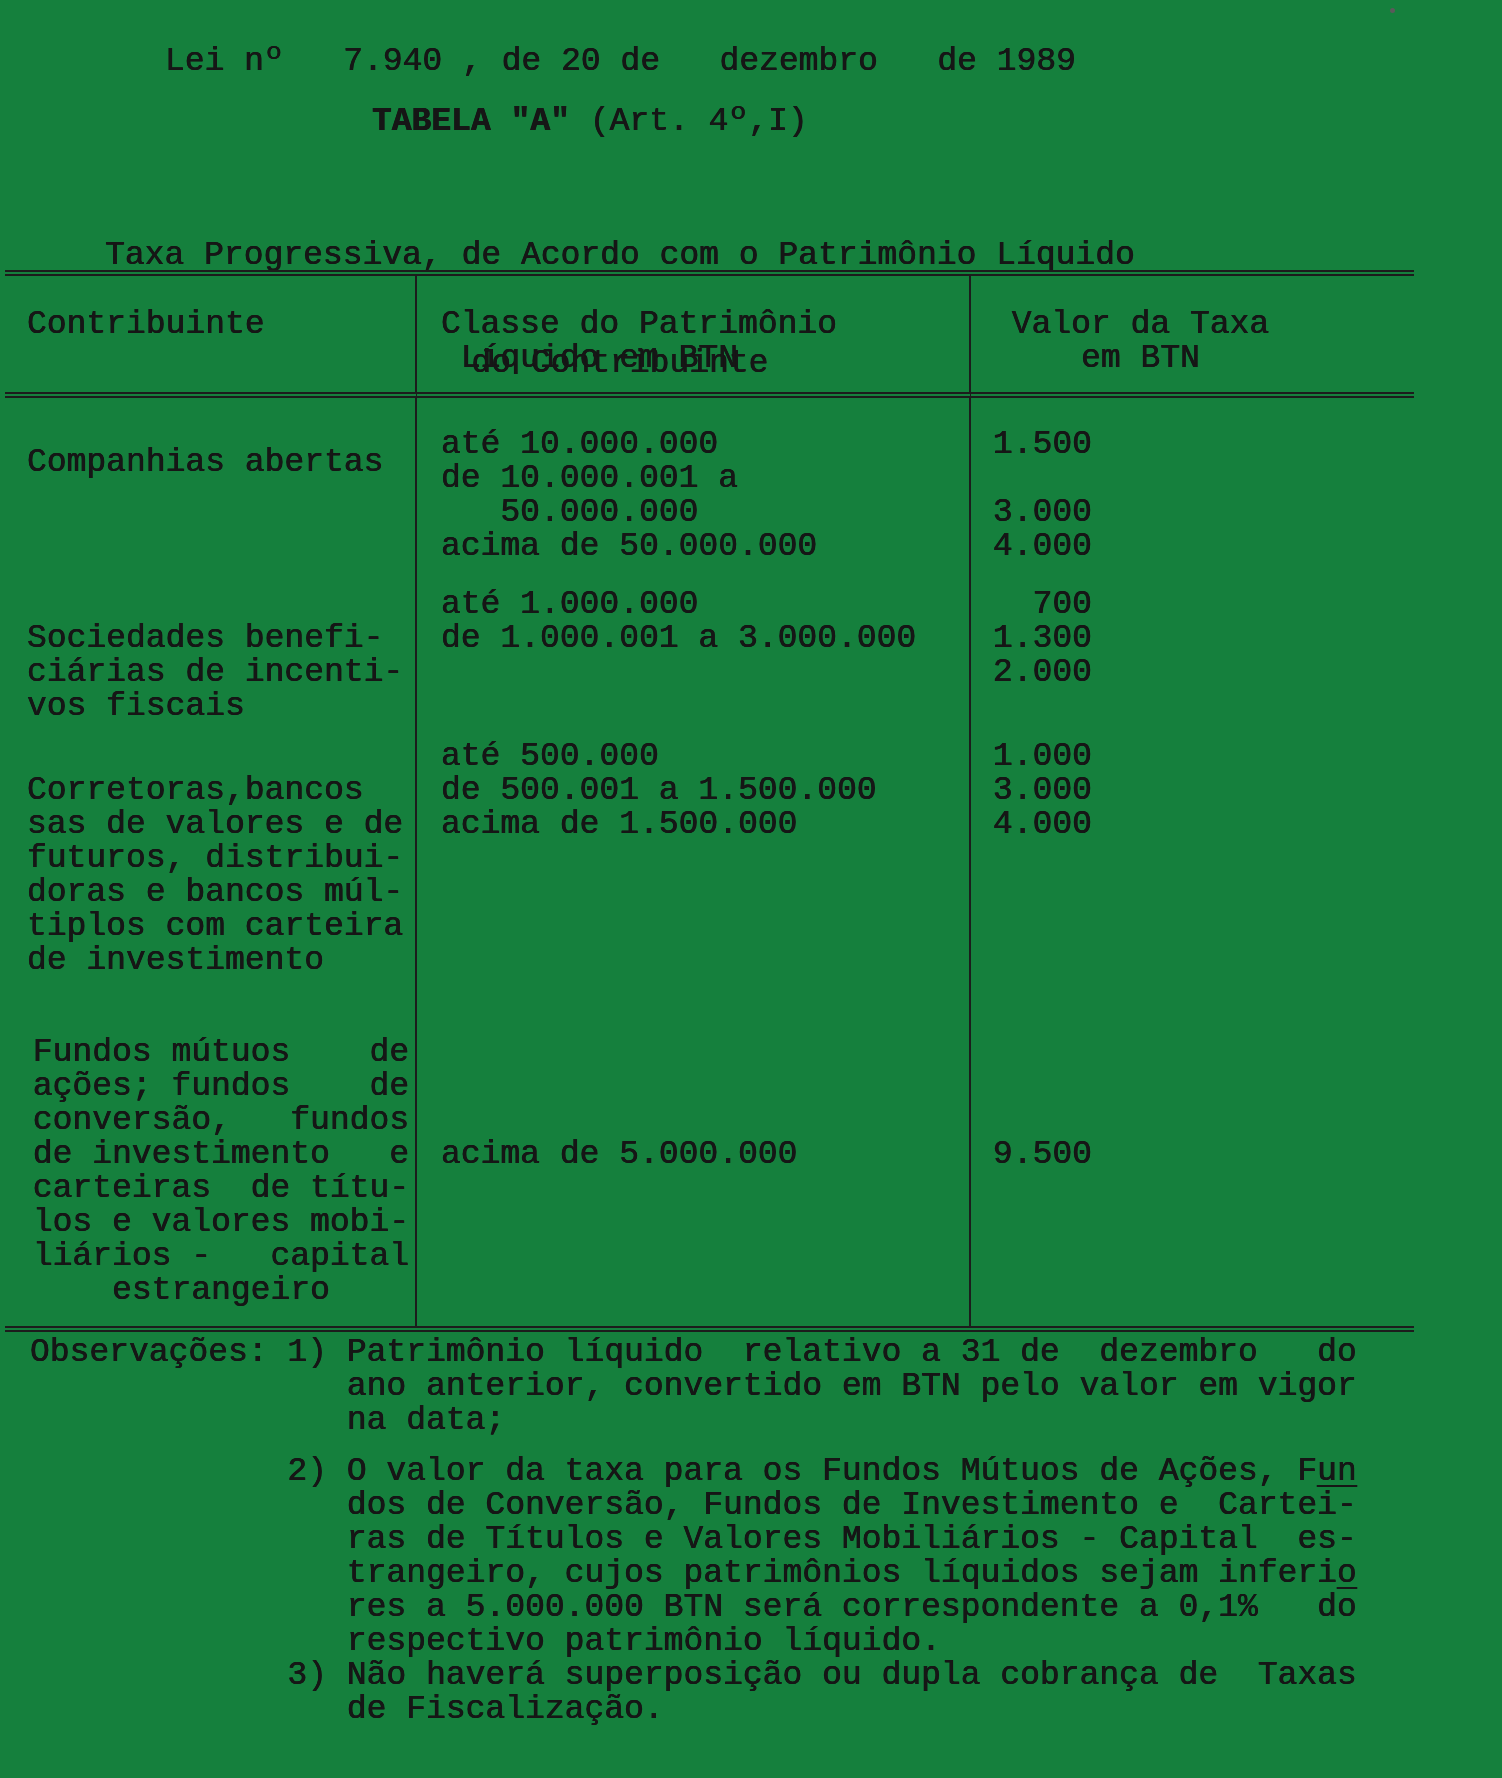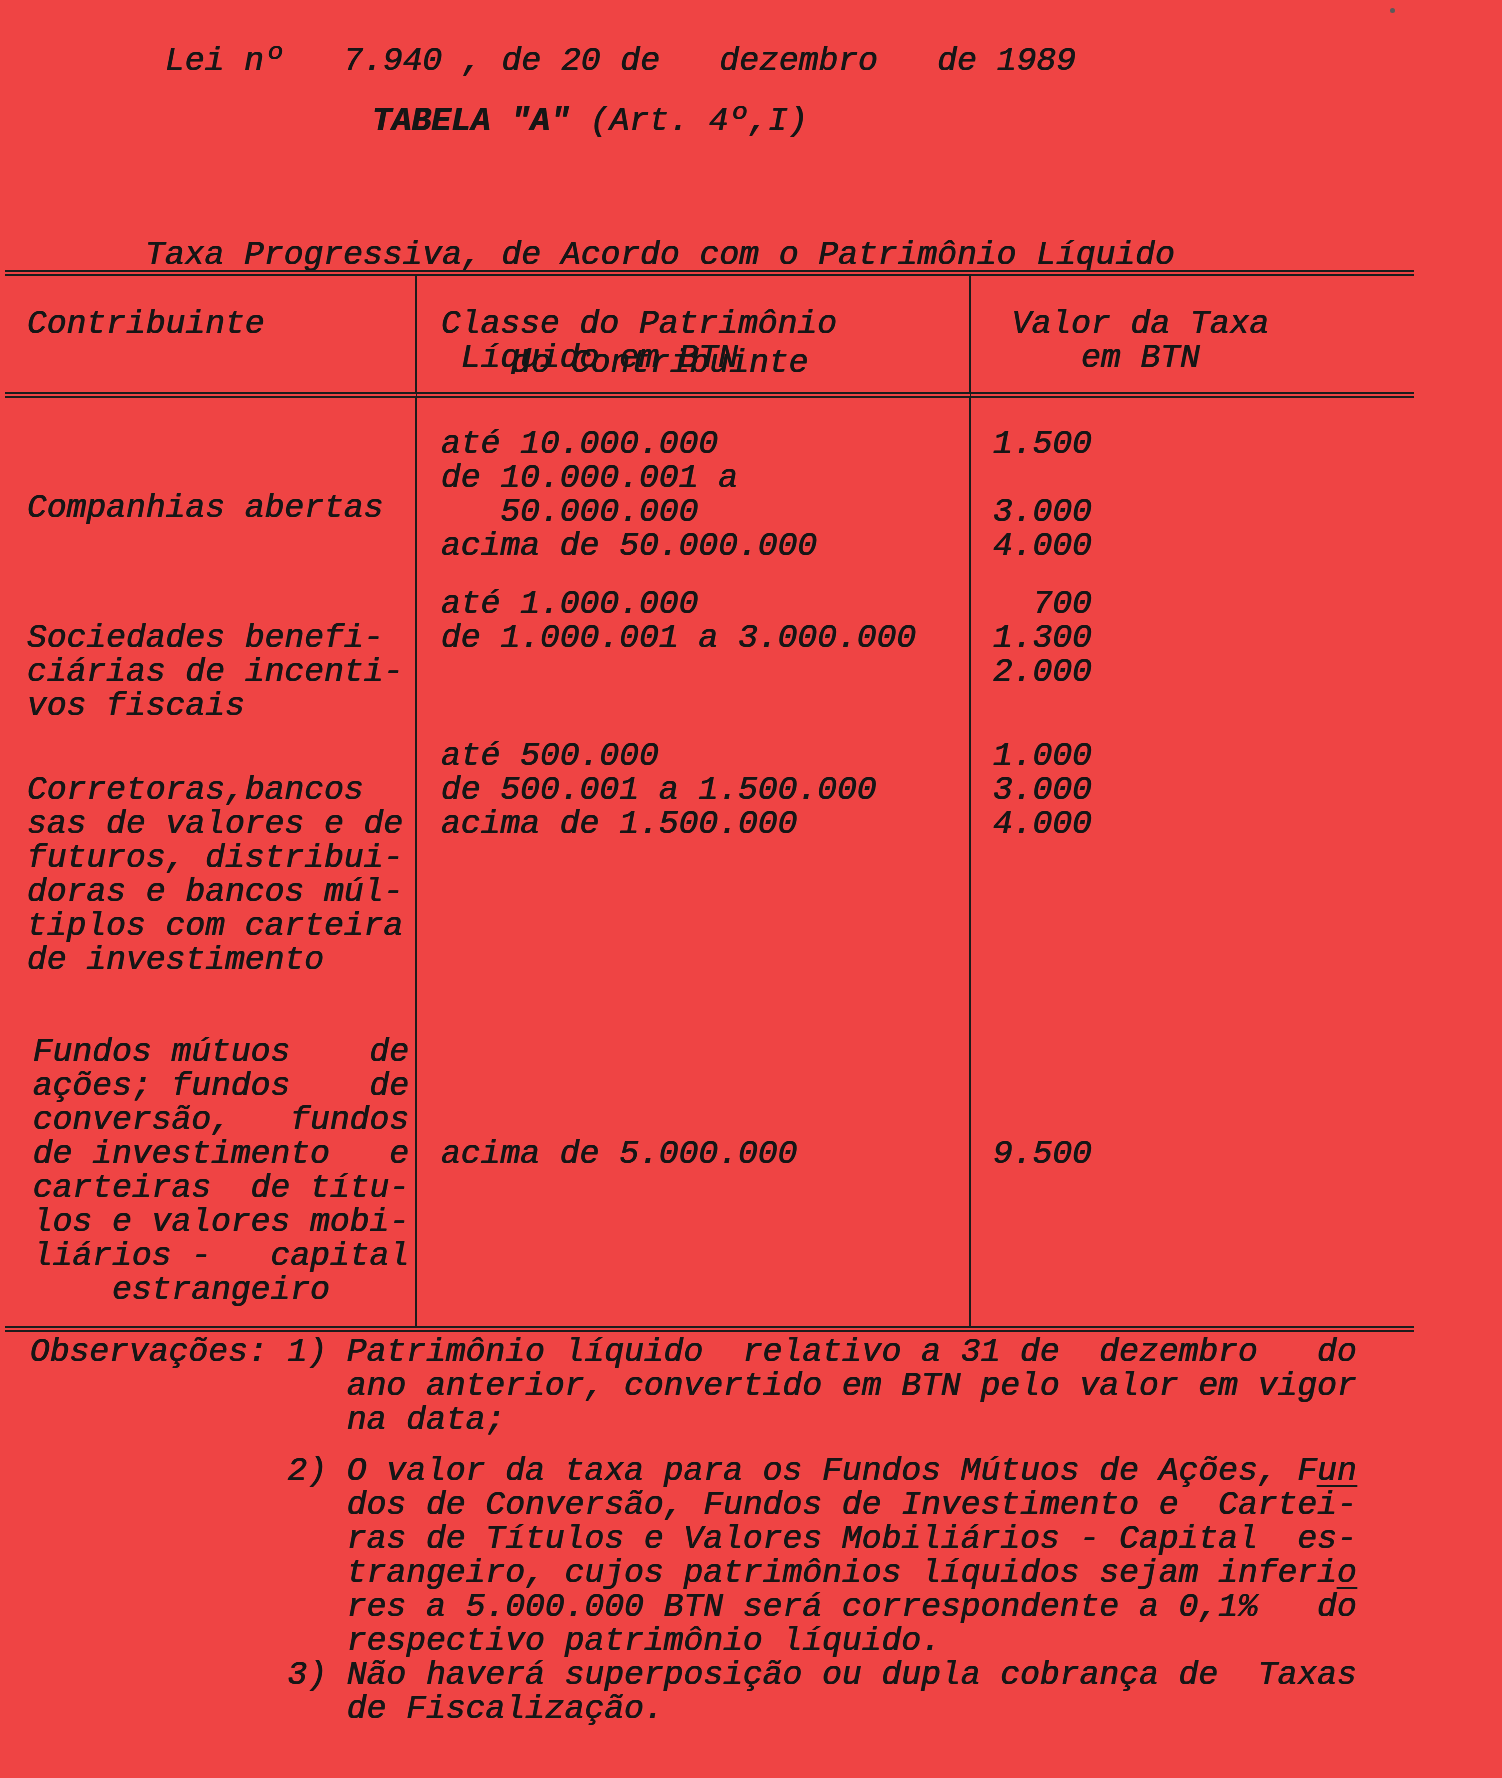--- a/index.html
+++ b/index.html
@@ -4,32 +4,32 @@
 <style>
   html,body{margin:0;padding:0;}
   body{
     width:1502px;height:1778px;
     background:#fbfbfa;
     font-family:"Liberation Mono","DejaVu Sans Mono",monospace;
     color:#161616;
     overflow:hidden;
     position:relative;
   }
-  .page{position:absolute;inset:0;background:#ef4444;font-style:italic;}
+  .page{position:absolute;inset:0;background:#15803d;}
   .typ{
     font-size:33px;line-height:34px;white-space:pre;
     text-shadow:0.35px 0 0 currentColor,-0.35px 0 0 currentColor;
   }
   .line{white-space:pre;}
   .u{text-decoration:underline;text-underline-offset:5px;text-decoration-thickness:2px;}
 
   .law-line{position:absolute;left:165px;top:45px;}
   .tabela-heading{position:absolute;left:372px;top:105px;}
   .tabela-heading .b{font-weight:bold;}
-  .subtitle{position:absolute;left:100px;top:166px;width:1040px;text-align:center;line-height:36px;margin-left:40px;}
+  .subtitle{position:absolute;left:100px;top:166px;width:1040px;text-align:center;line-height:36px;}
 
   
   .doc-table{
     position:absolute;left:5px;top:270px;width:1409px;
     display:grid;
     grid-template-columns:412px 554px 443px;
     grid-template-rows:122px 190px 152px 284px 302px;
     border-top:6px double #1c1c1c;
     border-bottom:6px double #1c1c1c;
   }
@@ -37,21 +37,21 @@
   .c1,.c2{border-right:2px solid #1c1c1c;}
   .hr{border-bottom:6px double #1c1c1c;}
   .c1{padding-left:22px;}
   .c2{padding-left:24px;}
   .c3 .line{padding-right:322px;text-align:right;}
   .c3h{text-align:center;padding-right:104px;}
   .c3h .line{padding-right:0;text-align:center;}
 
   .hr.c1{padding-top:32px;}
   .hr.c2,.hr.c3h{padding-top:32px;}
-  .r1.c1{padding-top:94px;}
+  .r1.c1{padding-top:48px;}
   .r1.c2,.r1.c3{padding-top:30px;}
   .r2.c1{padding-top:34px;}
   .r2.c2,.r2.c3{padding-top:0px;}
   .r3.c1{padding-top:34px;}
   .r3.c2,.r3.c3{padding-top:0px;}
   .r4.c1{padding-top:12px;text-align:center;}
   .r4.c2,.r4.c3{padding-top:114px;}
 
   
   .observations{position:absolute;left:30px;top:1336px;}

